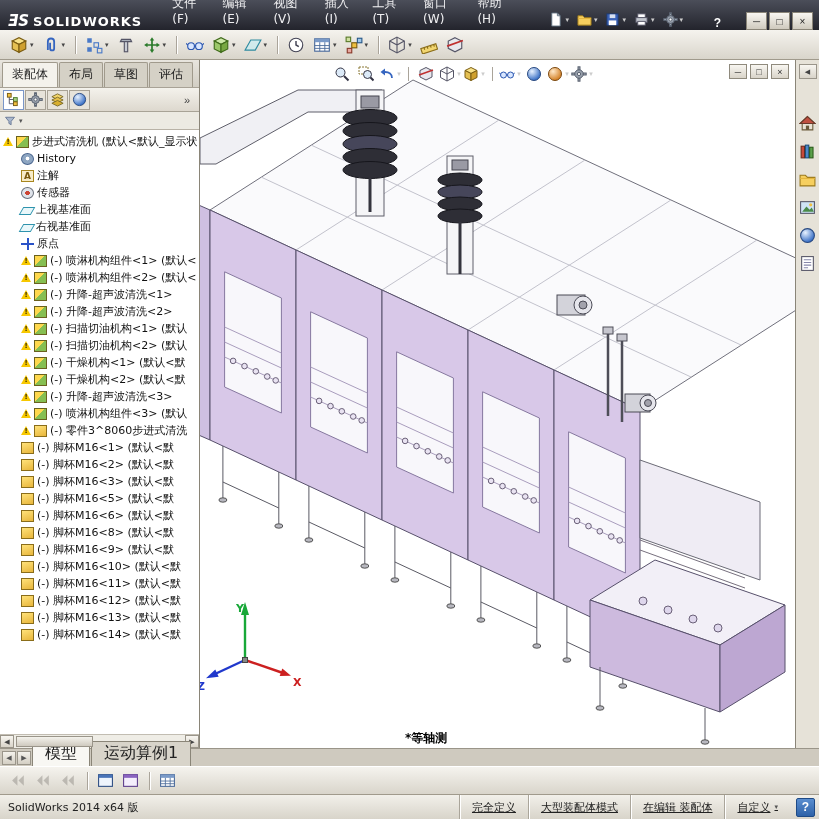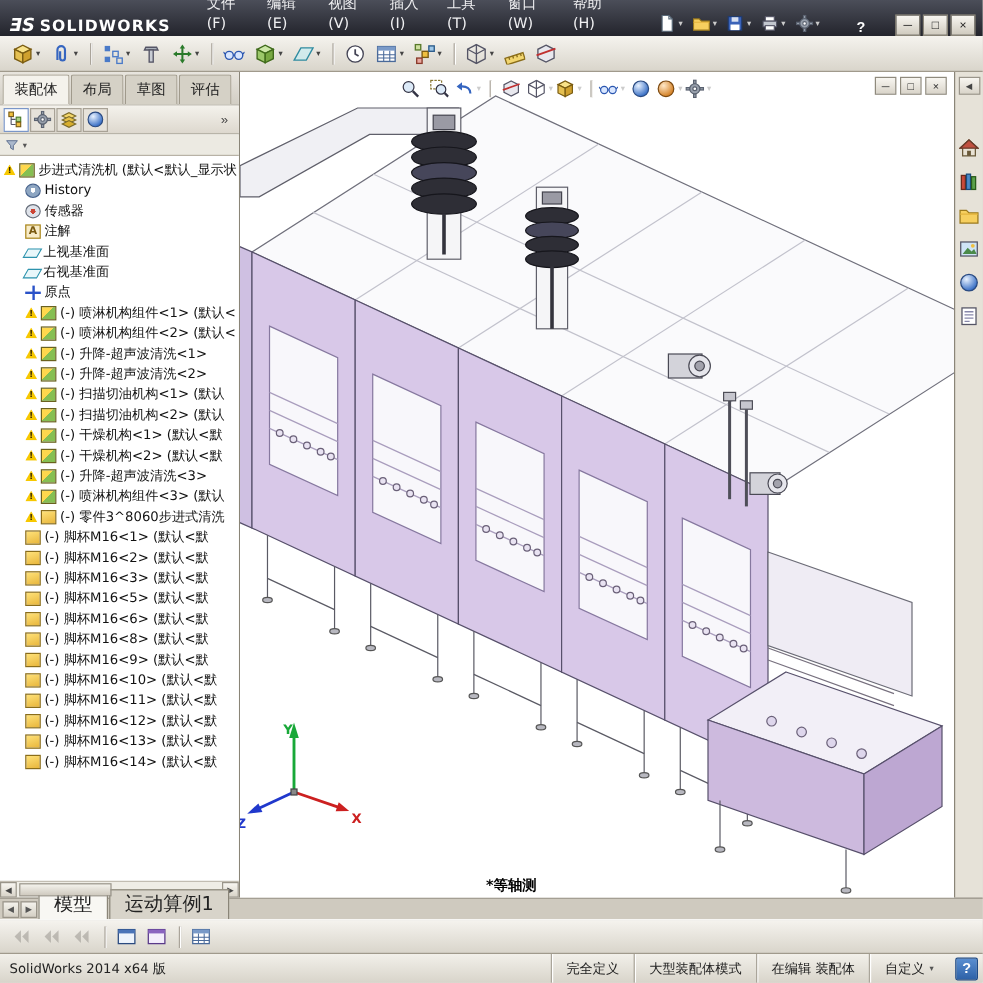--- a/index.html
+++ b/index.html
@@ -125,21 +125,21 @@
   .bic { width:17px; height:17px; }
   .disabled { opacity:0.45; }
 
   
   .statusbar { height:25px; flex:none; display:flex; align-items:center;
     background:linear-gradient(#f2f0ea,#d8d4ca); border-top:1px solid #a09a8c; font-size:11px; color:#222; }
   .sb-left { padding-left:8px; }
   .sb-spacer { flex:1; }
   .sb-fields { display:flex; height:100%; align-items:center; }
   .sb-field { padding:0 12px; height:100%; display:flex; align-items:center; gap:4px;
-    border-left:1px solid #aaa59a; box-shadow:inset 1px 0 0 #fff; }
+    border-left:1px solid #aaa59a; box-shadow:inset 1px 0 0 #fff;text-decoration:underline; }
   .sb-arrow { font-size:7px; color:#555; }
   .sb-help { width:19px; height:19px; margin:0 4px 0 6px; background:linear-gradient(#5a8ed0,#2e62a8);
     border:1px solid #1e4a86; border-radius:2px; color:#fff; font-weight:bold; font-size:12px; line-height:16px; }
 </style>
 </head>
 <body>
 
 <svg width="0" height="0" style="position:absolute" aria-hidden="true">
   <defs>
     <radialGradient id="gr-blue" cx="35%" cy="30%" r="75%">
@@ -488,28 +488,28 @@
           </div>
 
           <div class="trow ind">
 
             <span class="ti ic-history"></span>
             <span class="tlabel">History</span>
           </div>
 
           <div class="trow ind">
 
+            <span class="ti ic-annot"></span>
+            <span class="tlabel">注解</span>
+          </div>
+
+          <div class="trow ind">
+
             <span class="ti ic-sensor"></span>
             <span class="tlabel">传感器</span>
-          </div>
-
-          <div class="trow ind">
-
-            <span class="ti ic-annot"></span>
-            <span class="tlabel">注解</span>
           </div>
 
 
           <div class="trow ind">
 
             <span class="ti ic-plane"></span>
             <span class="tlabel">上视基准面</span>
           </div>
 
           <div class="trow ind">

